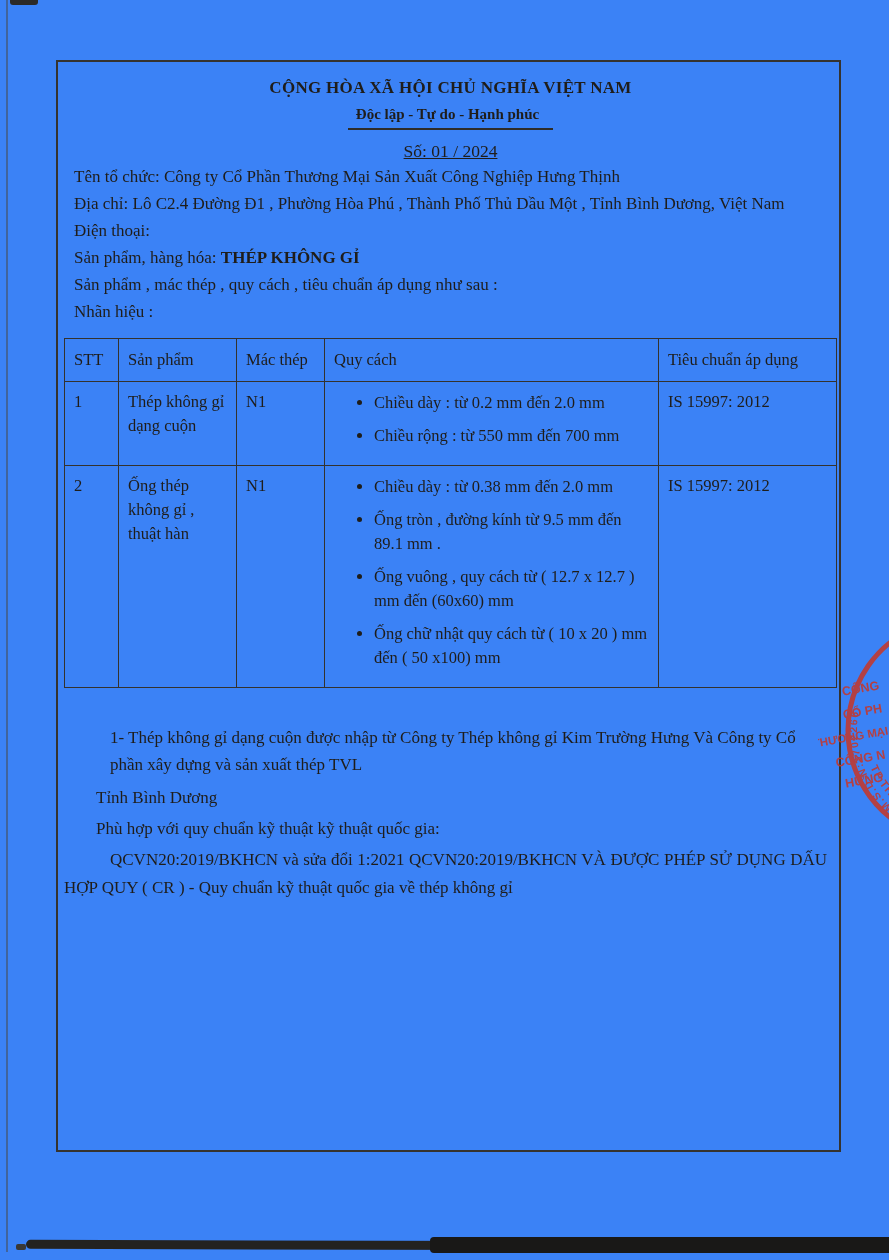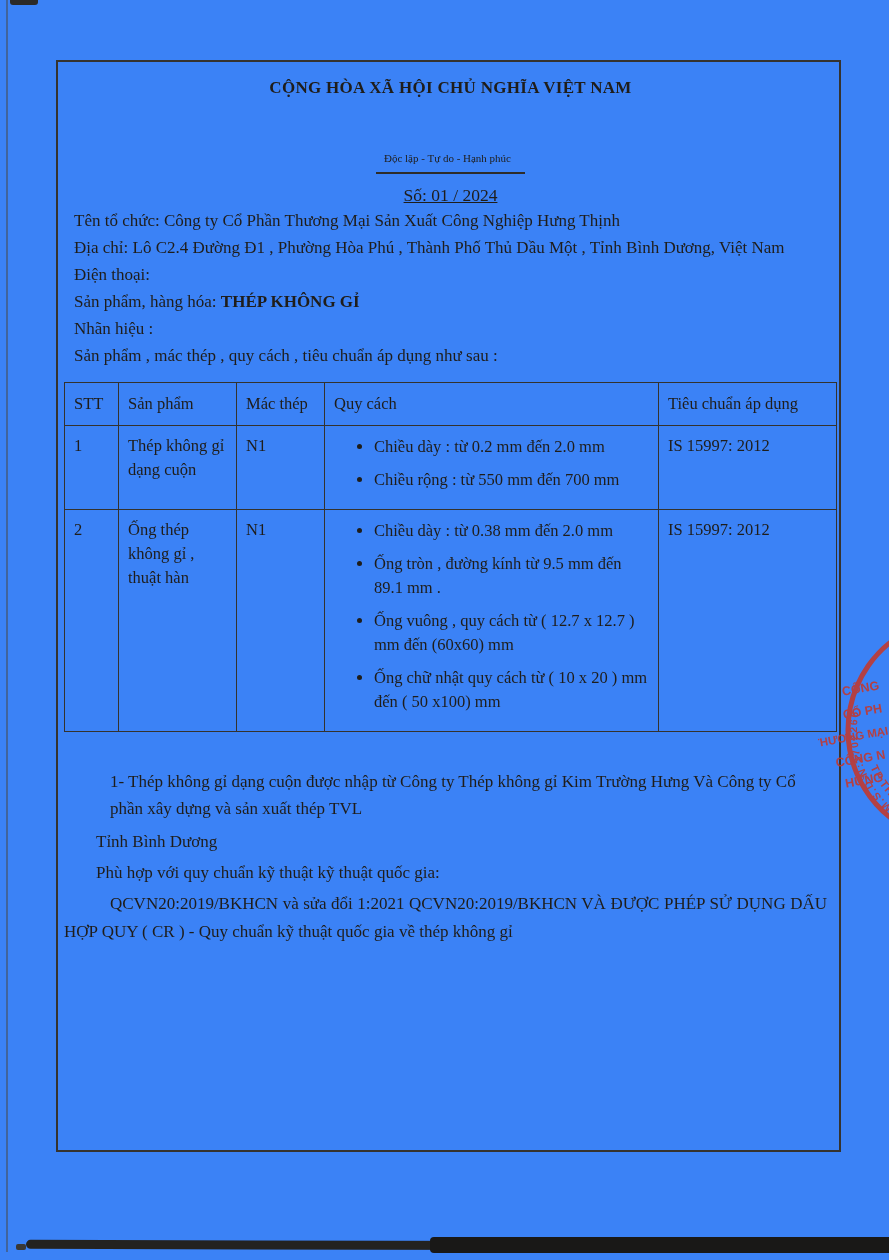--- a/index.html
+++ b/index.html
@@ -19,21 +19,21 @@
   .bottom-nub { position: absolute; left: 16px; top: 1244px; width: 10px; height: 6px; background: #3a3835; border-radius: 2px; }
 
   
   .frame {
     position: absolute; left: 56px; top: 60px; width: 785px; height: 1092px;
     border: 2px solid #35332f; box-sizing: border-box;
     padding: 14px 12px 0 16px;
   }
   .nat-line1 { text-align: center; font-weight: bold; font-size: 17px; line-height: 24px; letter-spacing: .3px; }
   .nat-motto-wrap { text-align: center; margin-top: 3px; }
-  .nat-motto { display: inline-block; font-weight: normal; font-size: 11px; line-height: 22px; border-bottom: 2px solid #2e2c29; padding: 0 14px 3px 8px; margin-top: 44px; }
+  .nat-motto { display: inline-block; font-weight: bold; font-size: 15px; line-height: 22px; border-bottom: 2px solid #2e2c29; padding: 0 14px 3px 8px; }
   .doc-title { text-align: center; font-weight: bold; font-size: 21px; line-height: 26px; letter-spacing: .6px; margin: 28px 0 0; }
   .doc-no { text-align: center; font-size: 17.5px; line-height: 24px; margin-top: 9px; text-decoration: underline; }
 
   p.body { margin: 0; font-size: 17px; line-height: 27px; }
   .mt12 { margin-top: 12px; }
   .mt4 { margin-top: 4px; }
   .mt6 { margin-top: 6px; }
   .ind8 { margin-left: 8px; }
   .bold { font-weight: bold; }
 
@@ -79,22 +79,22 @@
     <div class="nat-motto-wrap">
       <span class="nat-motto">Độc lập - Tự do - Hạnh phúc</span>
     </div>
 
     <div class="doc-no">Số: 01 / 2024</div>
 
     <p class="body mt12">Tên tổ chức: Công ty Cổ Phần Thương Mại Sản Xuất Công Nghiệp Hưng Thịnh</p>
     <p class="body">Địa chỉ: Lô C2.4 Đường Đ1 , Phường Hòa Phú , Thành Phố Thủ Dầu Một , Tỉnh Bình Dương, Việt Nam</p>
     <p class="body mt4">Điện thoại:</p>
     <p class="body mt6 ind8"><span>Sản phẩm, hàng hóa: </span><span class="bold">THÉP KHÔNG GỈ</span></p>
+    <p class="body mt6 ind8">Sản phẩm , mác thép , quy cách , tiêu chuẩn áp dụng như sau :</p>
     <p class="body ind8">Nhãn hiệu :</p>
-    <p class="body mt6 ind8">Sản phẩm , mác thép , quy cách , tiêu chuẩn áp dụng như sau :</p>
 
     <table class="spec">
       <colgroup>
         <col style="width:54px">
           <col style="width:118px">
           <col style="width:88px">
           <col style="width:334px">
           <col style="width:178px">
       </colgroup>
       <thead>

